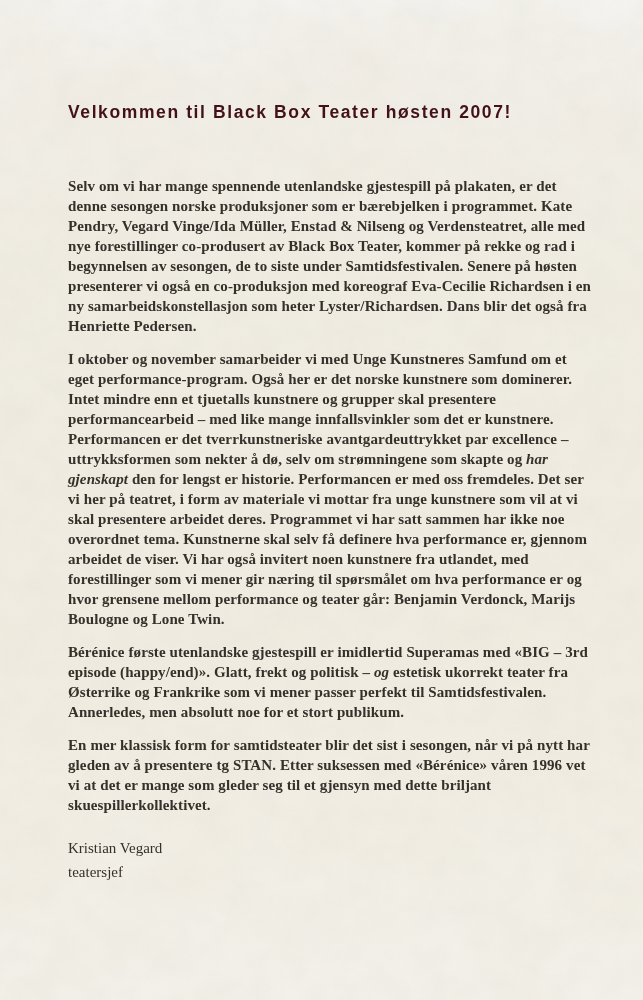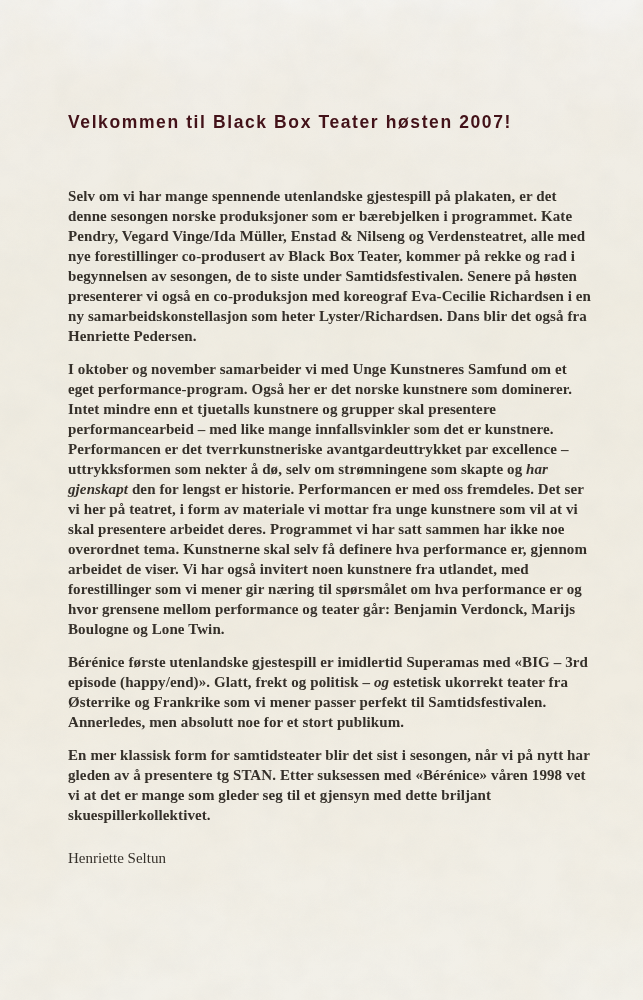--- a/index.html
+++ b/index.html
@@ -26,21 +26,21 @@
     left: 0;
     top: 0;
     width: 643px;
     height: 1000px;
     opacity: 0.7;
     pointer-events: none;
   }
   .content {
     position: absolute;
     left: 68px;
-    top: 113px;
+    top: 103px;
     width: 524px;
   }
   .title {
     font-family: "Liberation Sans", sans-serif;
     font-weight: 700;
     font-size: 17.5px;
     line-height: 18px;
     letter-spacing: 1.6px;
     margin: 0 0 55px 0;
     
@@ -85,19 +85,20 @@
   <rect width="643" height="1000" filter="url(#grain)" opacity="0.35"></rect>
 </svg>
 
 <div class="content" style="color: rgb(53, 48, 42);">
   <h1 class="title" style="color: rgb(67, 18, 25);">Velkommen til Black Box Teater høsten 2007!</h1>
 
   <div class="paragraphs">
       <p><span>Selv om vi har mange spennende utenlandske gjestespill på plakaten, er det denne sesongen norske produksjoner som er bærebjelken i programmet. Kate Pendry, Vegard Vinge/Ida Müller, Enstad &amp; Nilseng og Verdensteatret, alle med nye forestillinger co-produsert av Black Box Teater, kommer på rekke og rad i begynnelsen av sesongen, de to siste under Samtidsfestivalen. Senere på høsten presenterer vi også en co-produksjon med koreograf Eva-Cecilie Richardsen i en ny samarbeidskonstellasjon som heter Lyster/Richardsen. Dans blir det også fra Henriette Pedersen.</span></p>
       <p><span>I oktober og november samarbeider vi med Unge Kunstneres Samfund om et eget performance-program. Også her er det norske kunstnere som dominerer. Intet mindre enn et tjuetalls kunstnere og grupper skal presentere performancearbeid – med like mange innfallsvinkler som det er kunstnere. Performancen er det tverrkunstneriske avantgardeuttrykket par excellence – uttrykksformen som nekter å dø, selv om strømningene som skapte og </span><em>har gjenskapt</em><span> den for lengst er historie. Performancen er med oss fremdeles. Det ser vi her på teatret, i form av materiale vi mottar fra unge kunstnere som vil at vi skal presentere arbeidet deres. Programmet vi har satt sammen har ikke noe overordnet tema. Kunstnerne skal selv få definere hva performance er, gjennom arbeidet de viser. Vi har også invitert noen kunstnere fra utlandet, med forestillinger som vi mener gir næring til spørsmålet om hva performance er og hvor grensene mellom performance og teater går: Benjamin Verdonck, Marijs Boulogne og Lone Twin.</span></p>
       <p><span>Bérénice første utenlandske gjestespill er imidlertid Superamas med «BIG – 3rd episode (happy/end)». Glatt, frekt og politisk – </span><em>og</em><span> estetisk ukorrekt teater fra Østerrike og Frankrike som vi mener passer perfekt til Samtidsfestivalen. Annerledes, men absolutt noe for et stort publikum.</span></p>
-      <p><span>En mer klassisk form for samtidsteater blir det sist i sesongen, når vi på nytt har gleden av å presentere tg STAN. Etter suksessen med «Bérénice» våren 1998 vet vi at det er mange som gleder seg til et gjensyn med dette briljant skuespillerkollektivet.</span></p>
+      <p><span>En mer klassisk form for samtidsteater blir det sist i sesongen, når vi på nytt har gleden av å presentere tg STAN. Etter suksessen med «Bérénice» våren 1996 vet vi at det er mange som gleder seg til et gjensyn med dette briljant skuespillerkollektivet.</span></p>
     </div>
 
   <div class="signature">
-    <div>Henriette Seltun</div>
+    <div>Kristian Vegard</div>
+    <div>teatersjef</div>
   </div>
 </div>
 
 </body></html>

